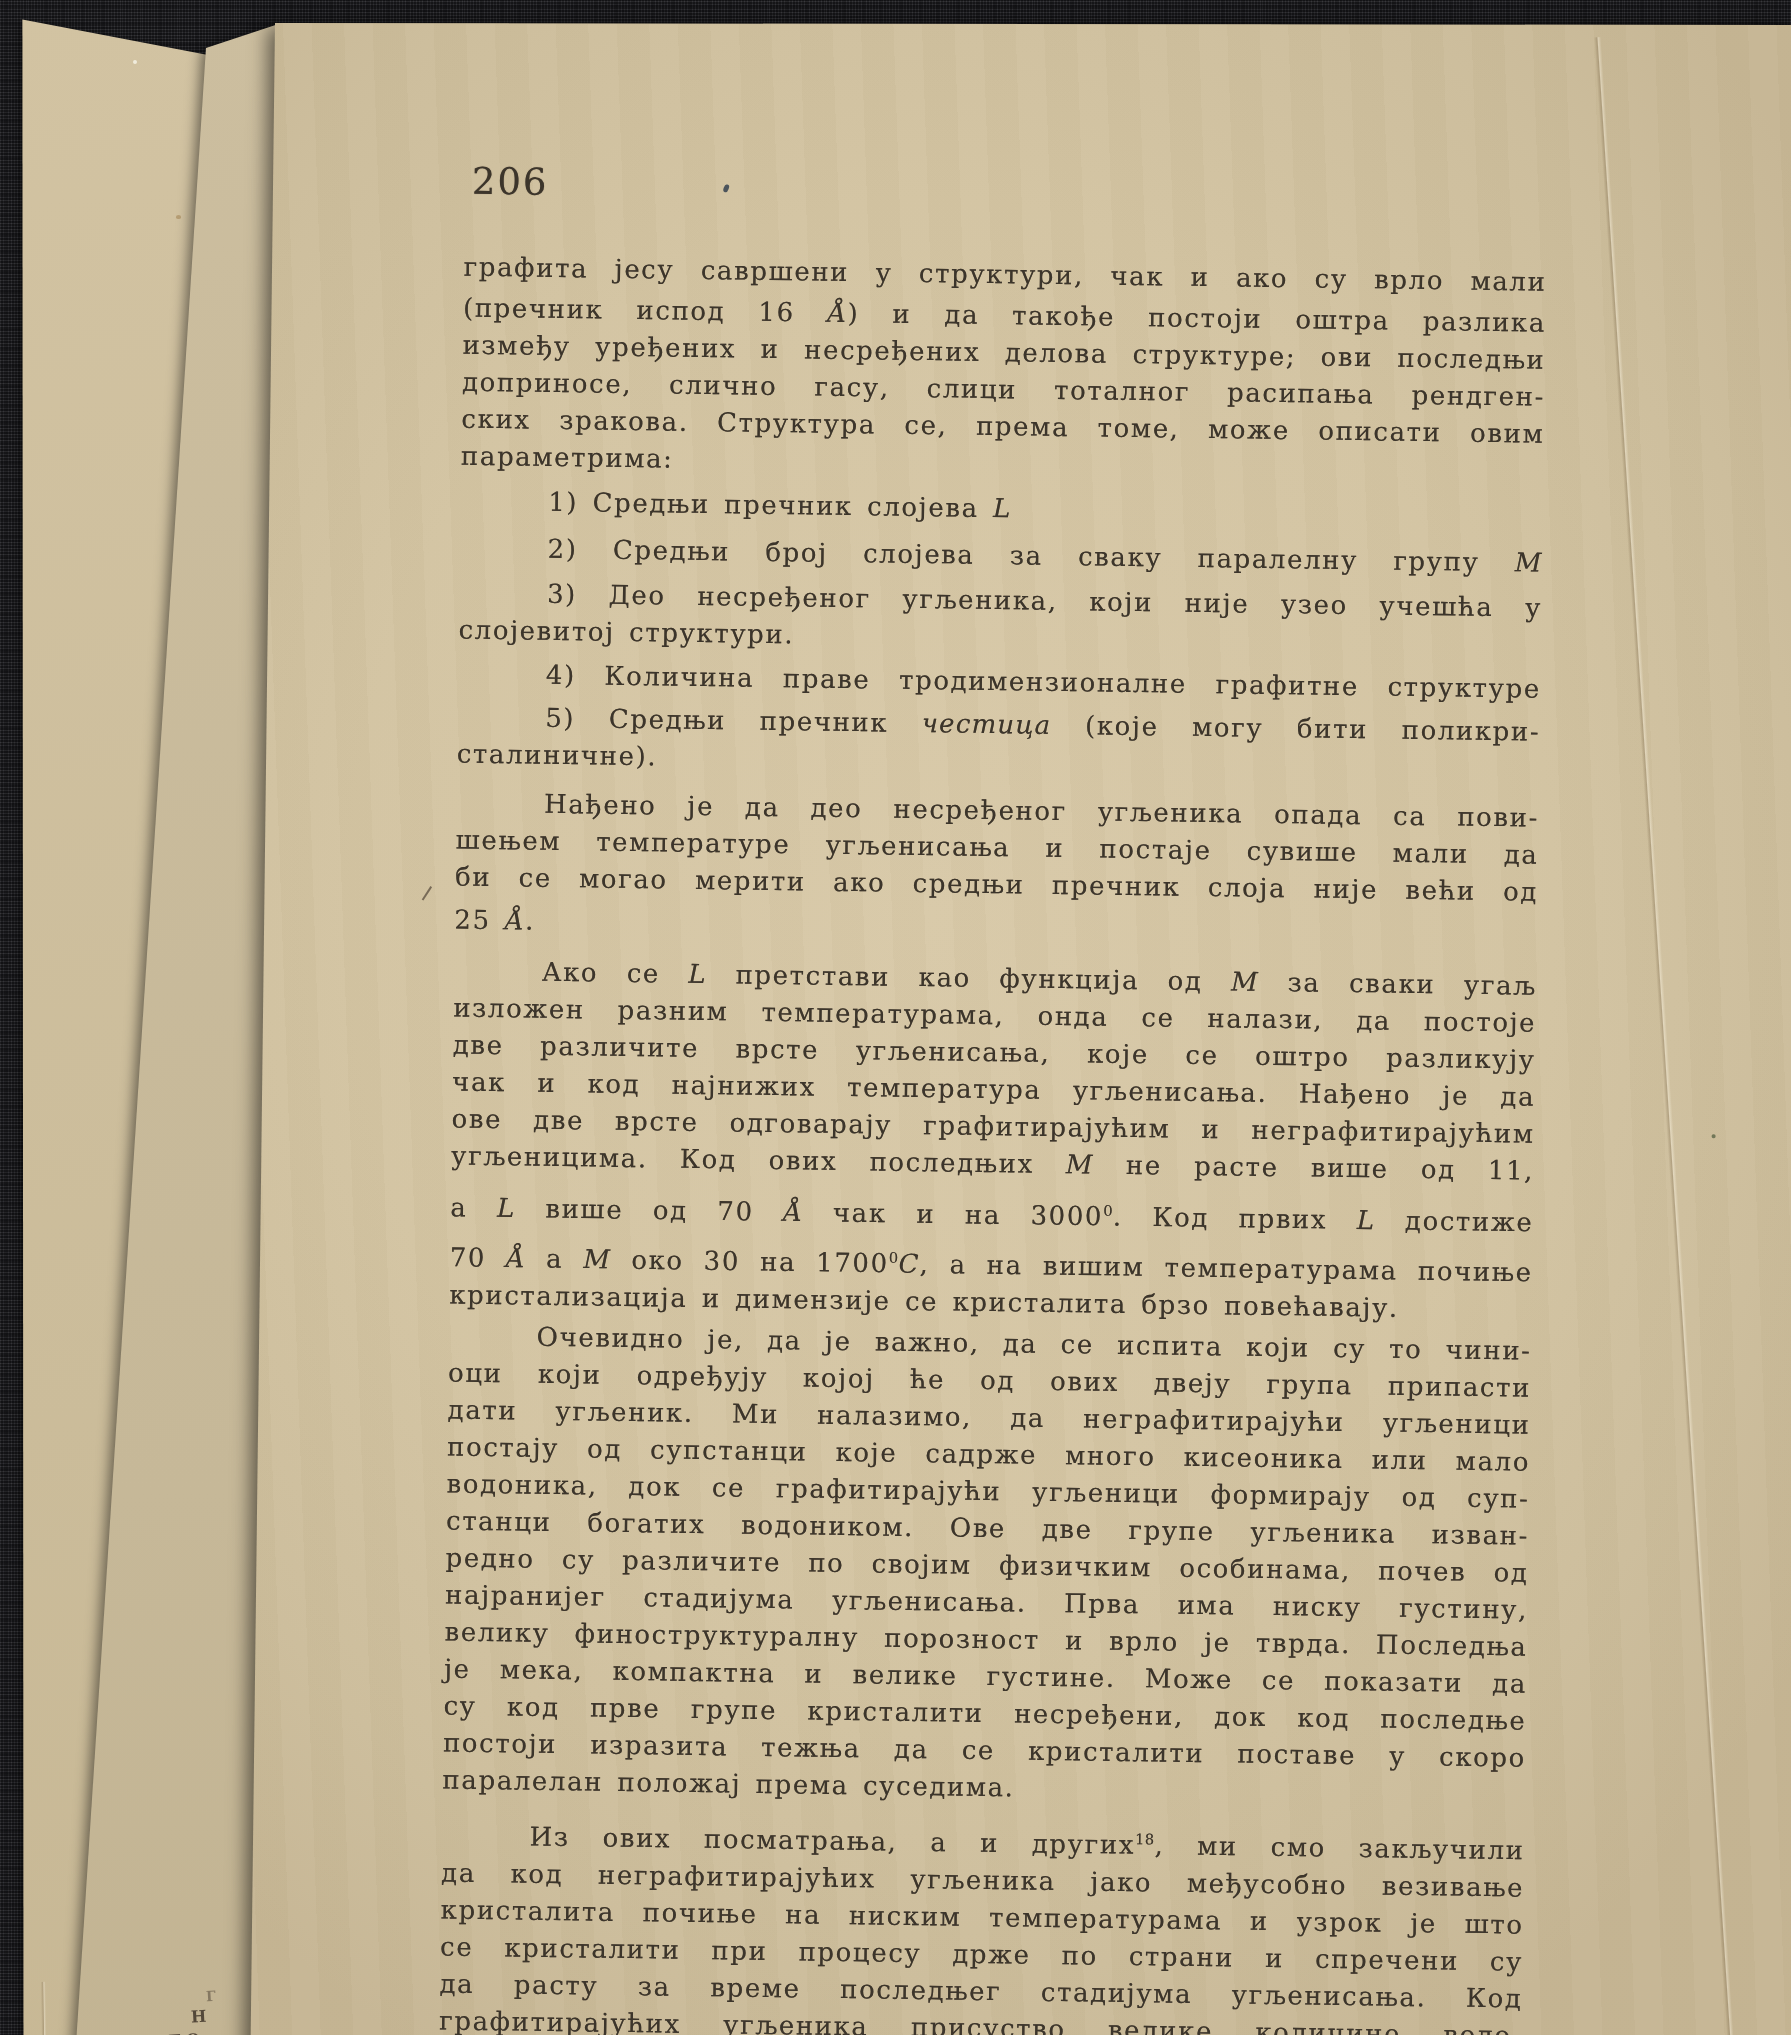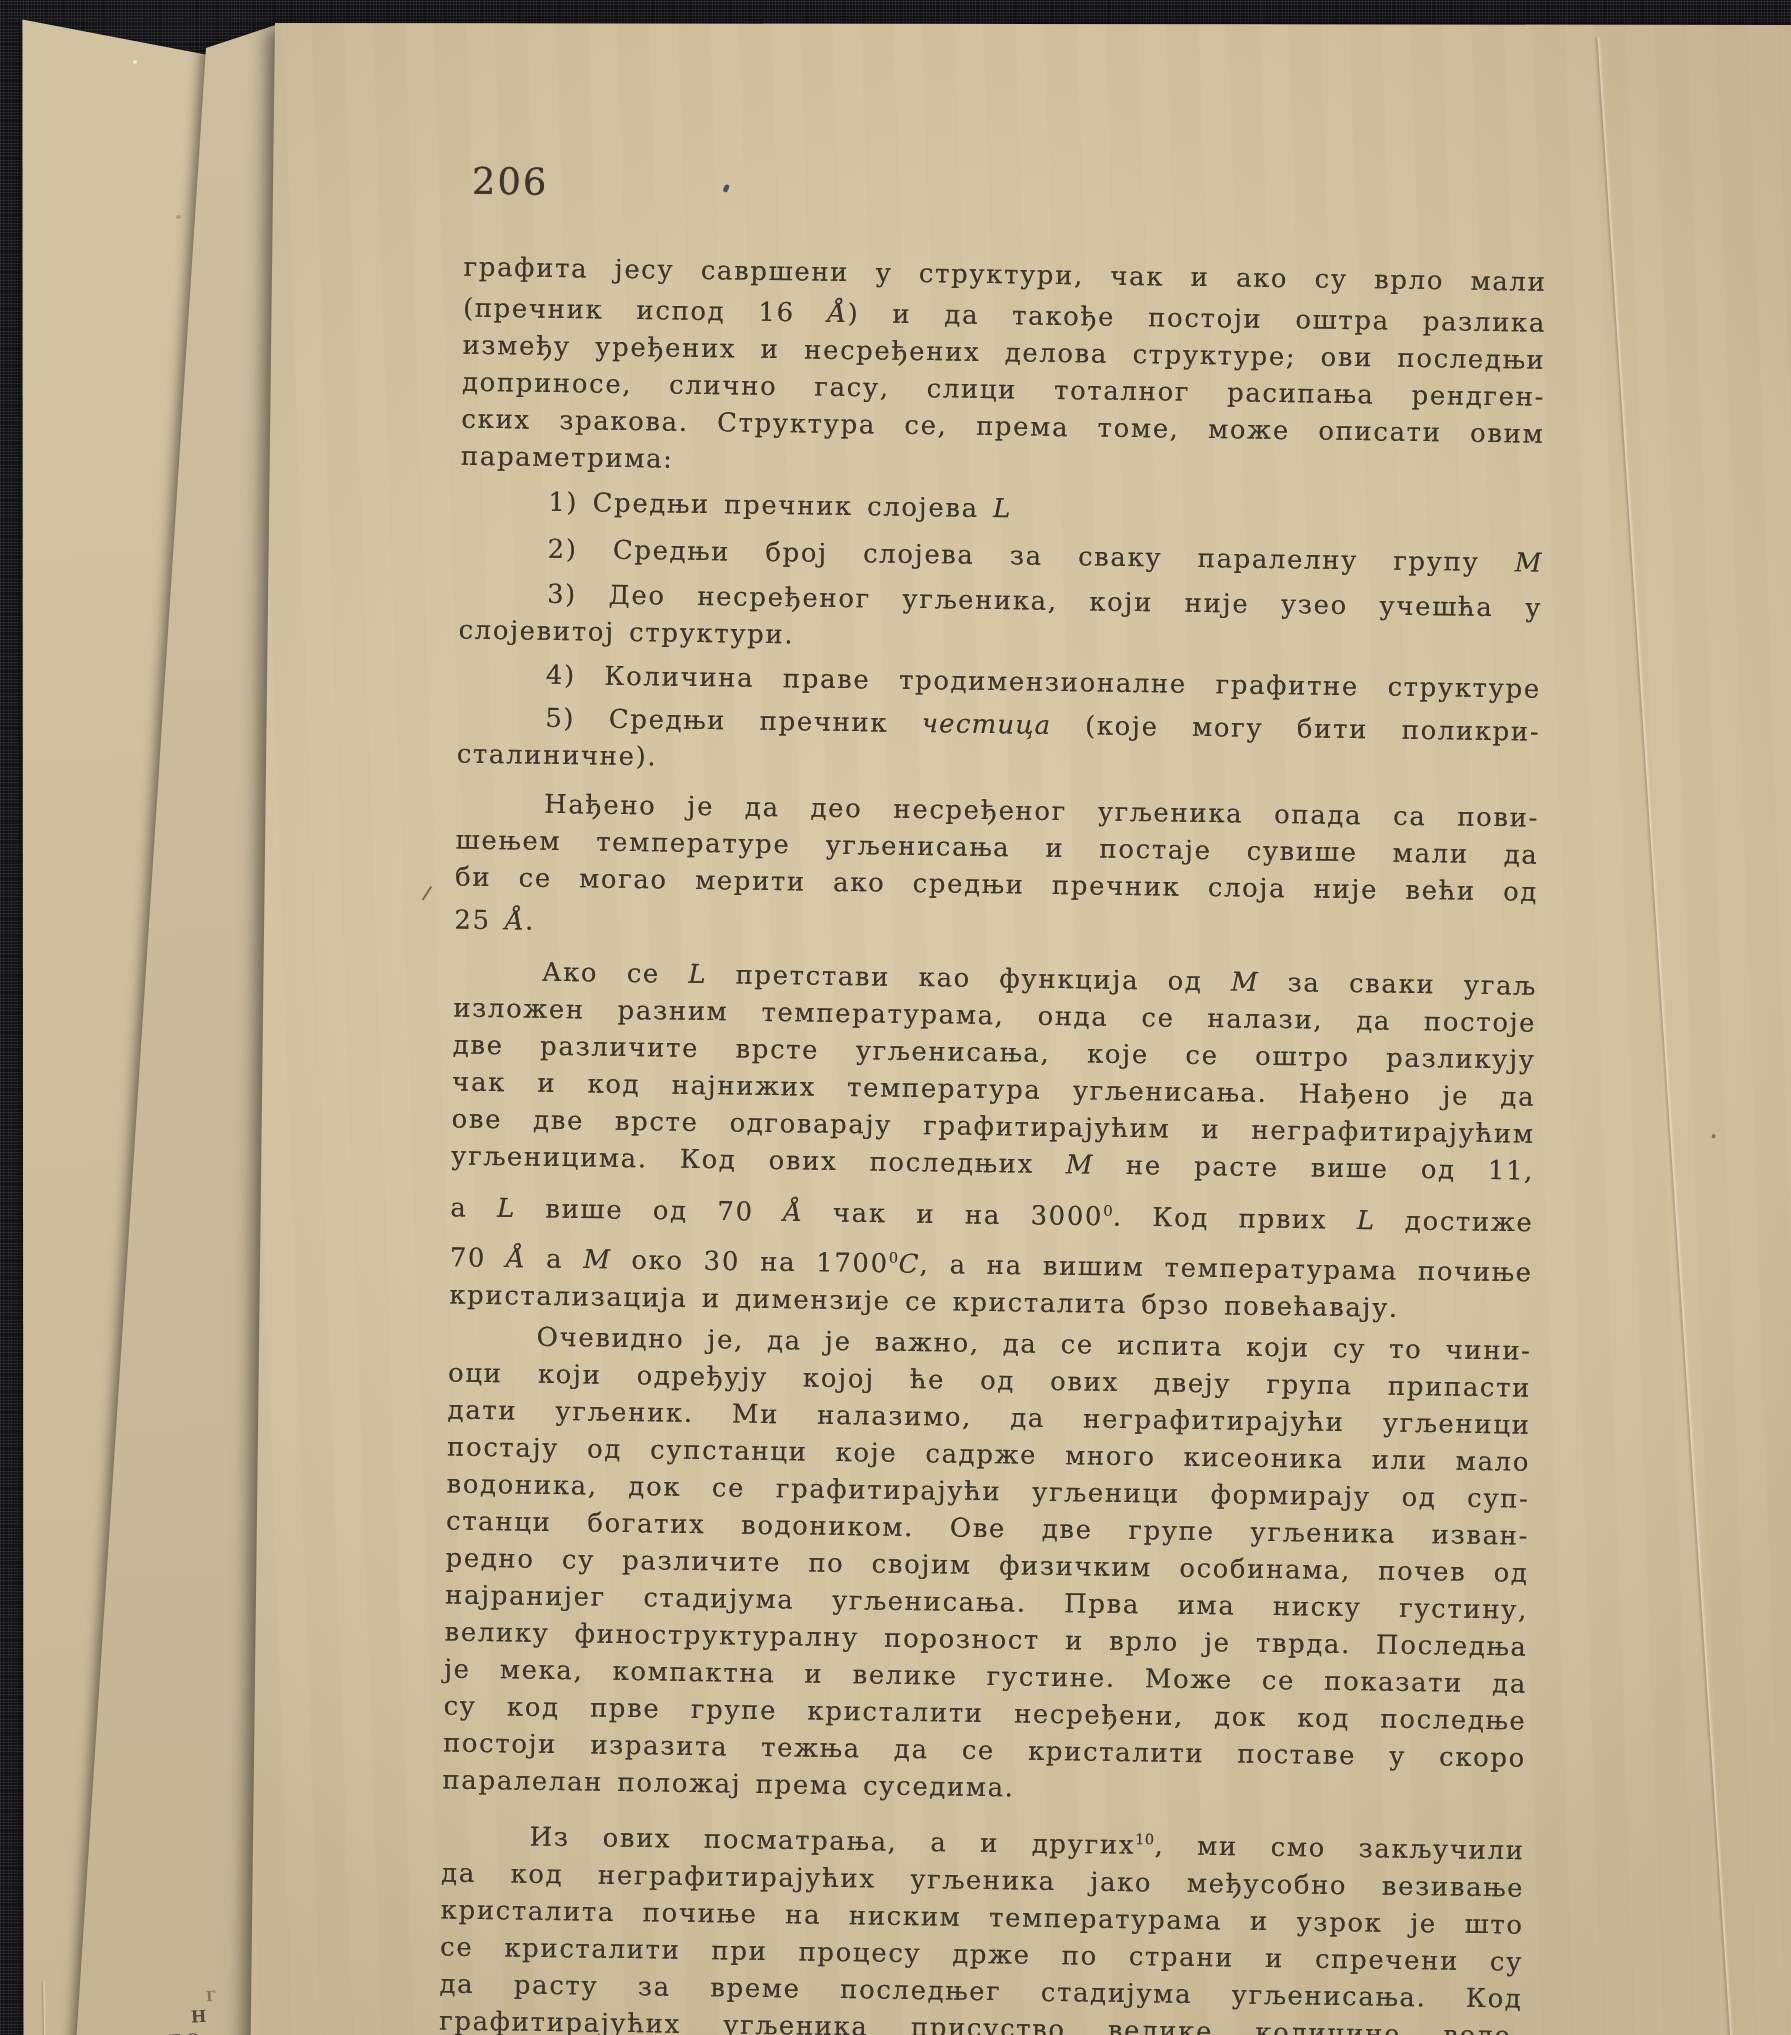--- a/index.html
+++ b/index.html
@@ -127,21 +127,21 @@
         <div class="ln">постају од супстанци које садрже много кисеоника или мало</div>
         <div class="ln">водоника, док се графитирајући угљеници формирају од суп-</div>
         <div class="ln">станци богатих водоником. Ове две групе угљеника изван-</div>
         <div class="ln">редно су различите по својим физичким особинама, почев од</div>
         <div class="ln">најранијег стадијума угљенисања. Прва има ниску густину,</div>
         <div class="ln">велику финоструктуралну порозност и врло је тврда. Последња</div>
         <div class="ln">је мека, компактна и велике густине. Може се показати да</div>
         <div class="ln">су код прве групе кристалити несређени, док код последње</div>
         <div class="ln">постоји изразита тежња да се кристалити поставе у скоро</div>
         <div class="ln end">паралелан положај према суседима.</div>
-        <div class="ln ind g30">Из ових посматрања, а и других<sup>10</sup>, ми смо закључили</div>
+        <div class="ln ind g30">Из ових посматрања, а и других<sup>18</sup>, ми смо закључили</div>
         <div class="ln">да код неграфитирајућих угљеника јако међусобно везивање</div>
         <div class="ln">кристалита почиње на ниским температурама и узрок је што</div>
         <div class="ln">се кристалити при процесу држе по страни и спречени су</div>
         <div class="ln">да расту за време последњег стадијума угљенисања. Код</div>
         <div class="ln">графитирајућих угљеника присуство велике количине водо-</div>
       </div>
     <div class="mark-slash"></div>
     <div class="speck-blue"></div>
     <div class="speck-green"></div>
   </div>

